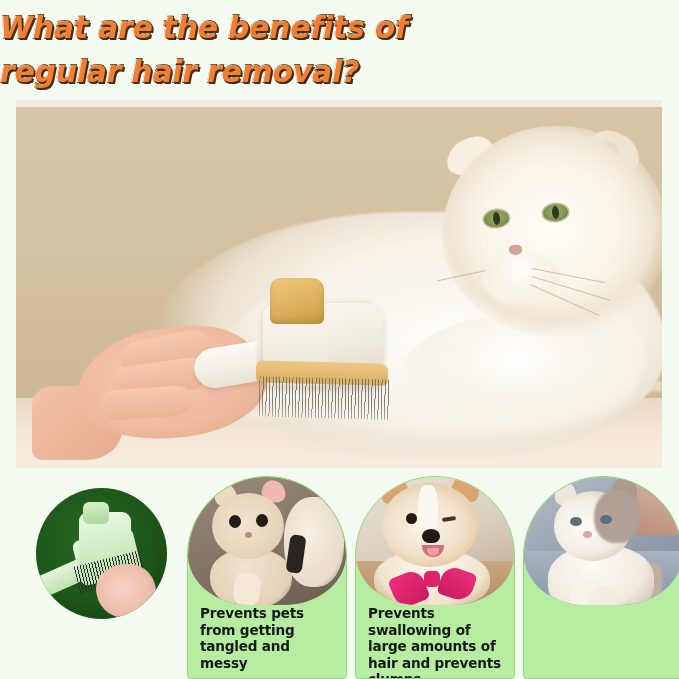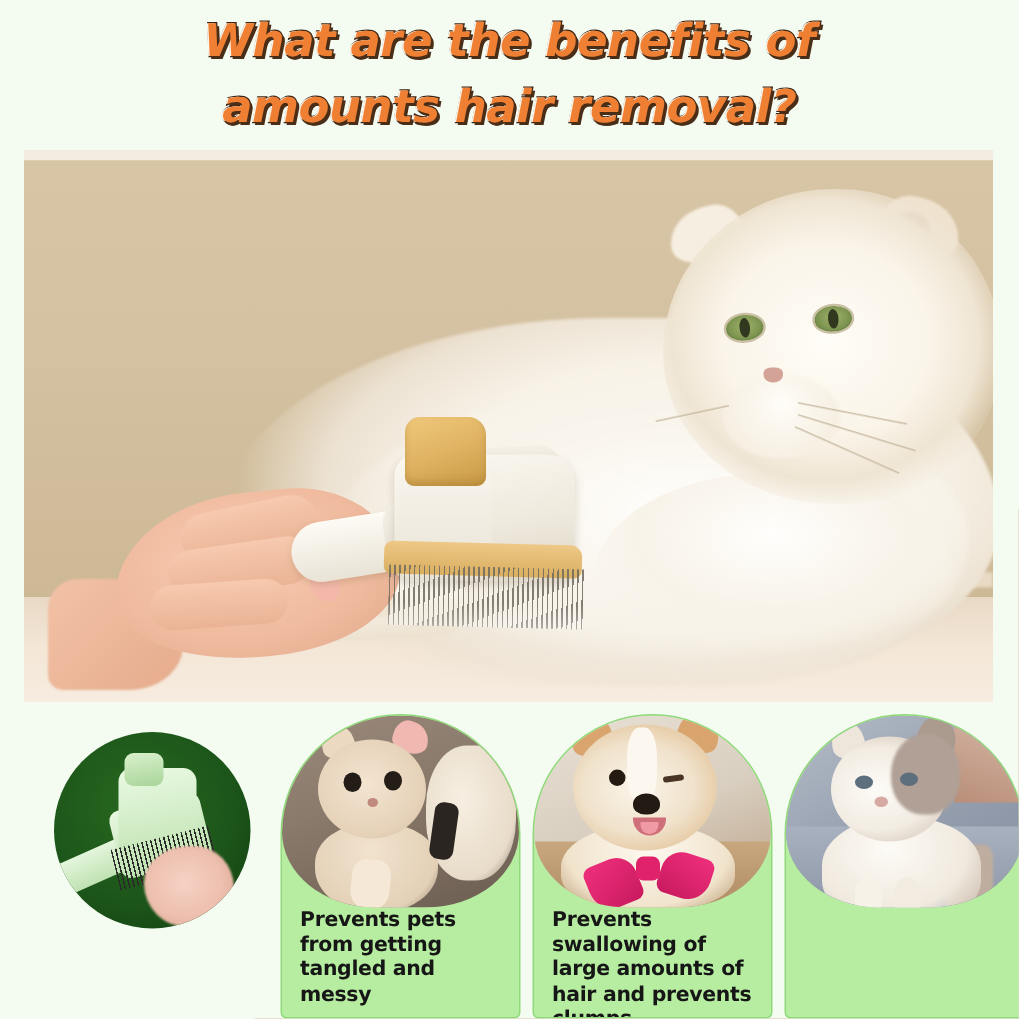--- a/index.html
+++ b/index.html
@@ -6,21 +6,21 @@
   body{
     width:679px;height:679px;overflow:hidden;
     background:#f4fcf2;
     font-family:"Liberation Sans", sans-serif;
     position:relative;
   }
 
   
   .title-block{
     position:absolute;left:0;top:6px;width:679px;
-    text-align:center;
+    text-align:left;
     line-height:44px;
     pointer-events:none;
   }
   .title-line{
     display:block;
     font-family:"DejaVu Sans","Liberation Sans",sans-serif;
     font-size:30px;
     font-weight:bold;
     font-style:italic;
     letter-spacing:-0.3px;
@@ -298,21 +298,21 @@
   .ph3 .body{position:absolute;left:24px;top:68px;width:106px;height:70px;background:radial-gradient(ellipse at 42% 30%,#fdfbf6 0%,#f0e9de 60%,rgba(240,233,222,0) 100%);border-radius:46% 46% 40% 40%;}
   .ph3 .legL{position:absolute;left:46px;top:108px;width:18px;height:26px;background:#f7f2e8;border-radius:9px;}
   .ph3 .legR{position:absolute;left:72px;top:108px;width:18px;height:26px;background:#f2ece1;border-radius:9px;}
   .ph3 .tail{position:absolute;left:104px;top:86px;width:34px;height:46px;background:#bfae9f;border-radius:50% 20% 40% 40%;filter:blur(1px);}
 </style>
 </head>
 <body>
 
 <div class="title-block">
   <span class="title-line">What are the benefits of</span>
-  <span class="title-line">amounts hair removal?</span>
+  <span class="title-line">regular hair removal?</span>
 </div>
 
 <div class="hero">
   <div class="hero-wallstrip"></div>
   <div class="hero-wall"></div>
   <div class="floor-edge"></div>
   <div class="hero-floor"></div>
 
   <div class="cat-body"></div>
   <div class="cat-body2"></div>

